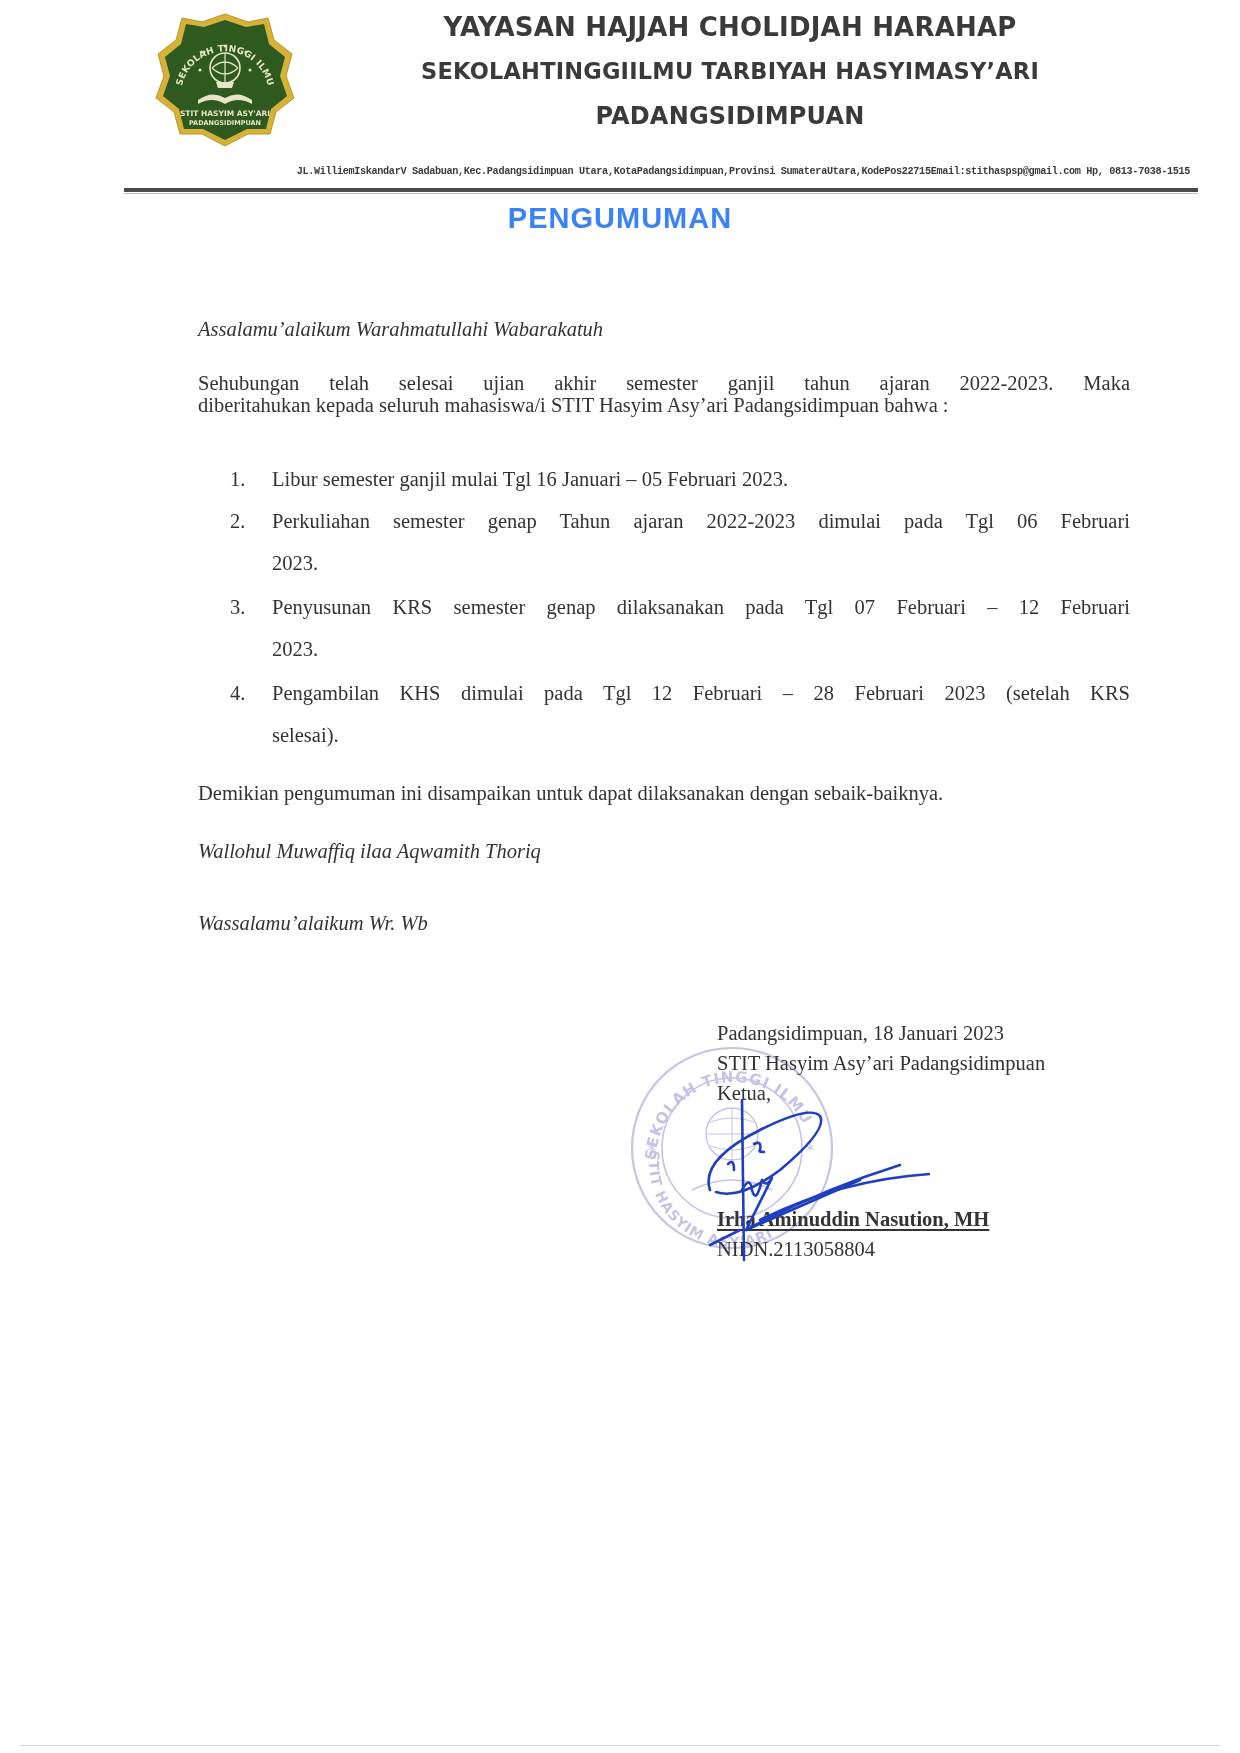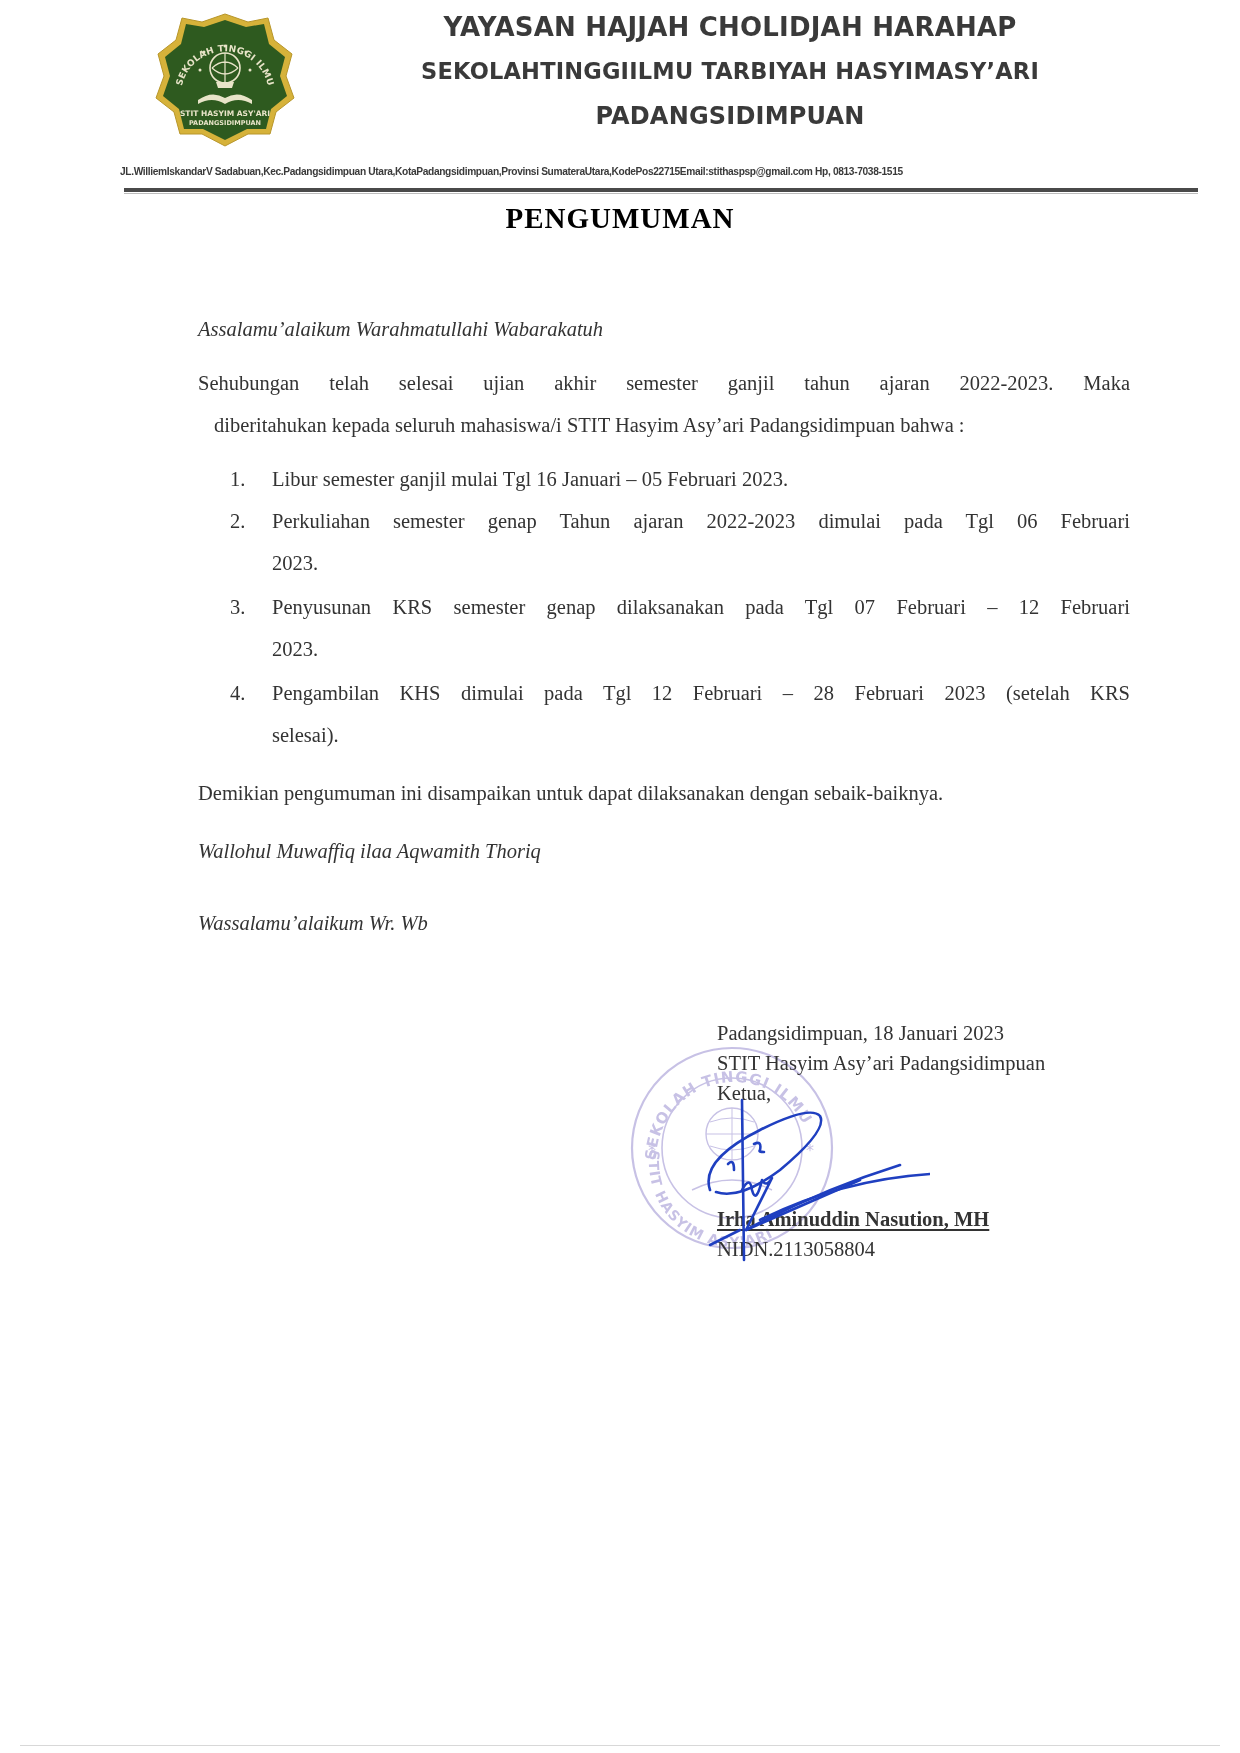--- a/index.html
+++ b/index.html
@@ -42,22 +42,22 @@
     }
     .head-1 { top: 12px; font-size: 26px; }
     .head-2 { top: 58px; font-size: 22.5px; }
     .head-3 { top: 102px; font-size: 24px; }
 
     .address {
       position: absolute;
       left: 120px;
       top: 166px;
       width: 1070px;
-      text-align: left;
-      font-family: Liberation Sans, sans-serif;
+      text-align: right;
+      font-family: Liberation Mono, monospace;
       font-size: 10.2px;
       font-weight: bold;
       color: #3a3a3a;
       white-space: nowrap;
       letter-spacing: -0.35px;
     }
     .rule {
       position: absolute;
       left: 124px;
       top: 188px;
@@ -74,45 +74,45 @@
       background: #bcbcbc;
     }
 
     
     .title {
       position: absolute;
       left: 0;
       width: 1240px;
       top: 202px;
       text-align: center;
-      font-family: Liberation Serif, serif;
+      font-family: Liberation Sans, sans-serif;
       font-size: 29px;
       font-weight: bold;
       letter-spacing: 1px;
-      color: #000000;
+      color: #3b82f6;
     }
 
     
     .serif {
       font-family: "Liberation Serif", serif;
       font-size: 20.5px;
       color: #333333;
     }
     .abs { position: absolute; white-space: nowrap; }
     .italic { font-style: italic; }
 
     .greeting { left: 198px; top: 318px; }
     .para-line {
       left: 198px;
       width: 932px;
       text-align: justify;
       text-align-last: justify;
     }
     .p1 { top: 372px; }
-    .p2 { top: 414px; text-align-last: left; margin-left: 16px; }
+    .p2 { top: 394px; text-align-last: left; }
 
     .item {
       position: absolute;
       left: 230px;
       width: 900px;
     }
     .item .num {
       position: absolute;
       left: 0;
       width: 30px;

